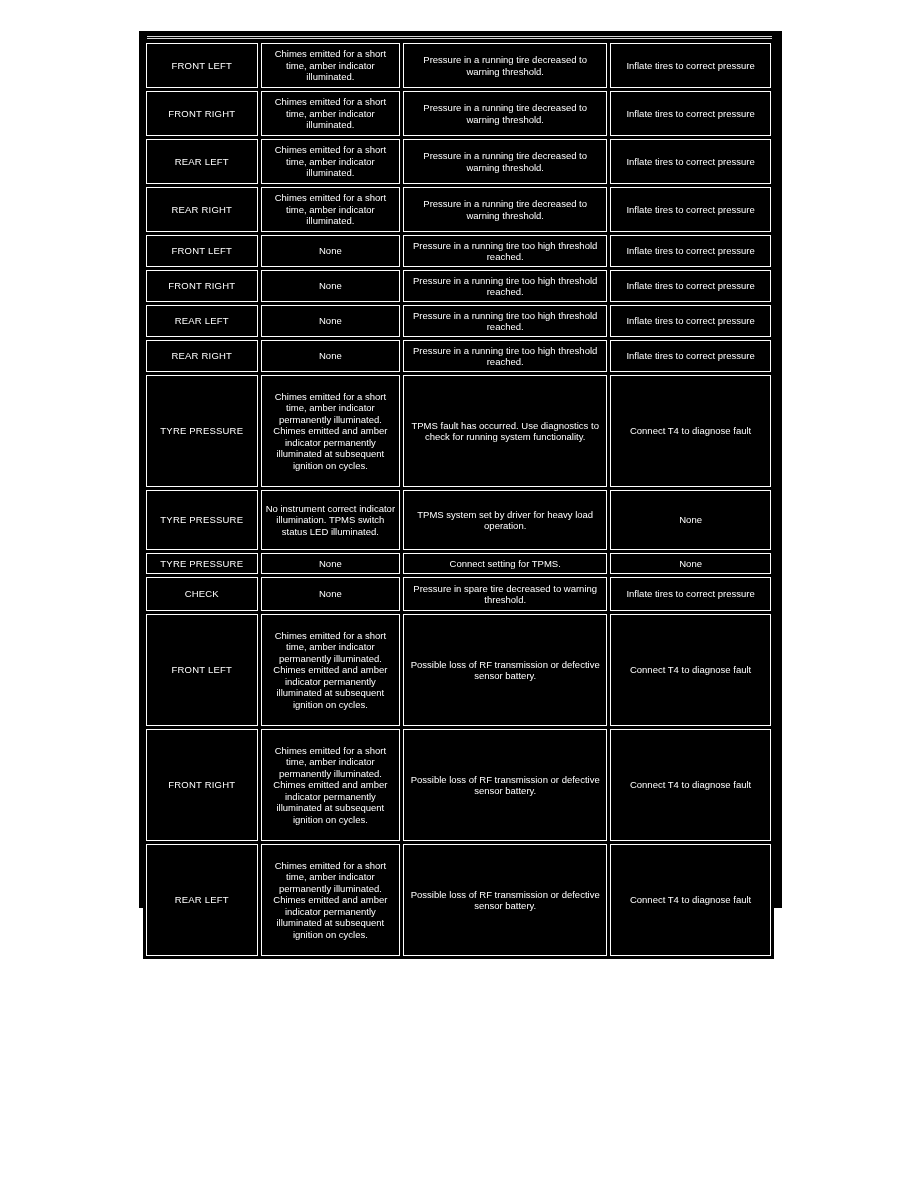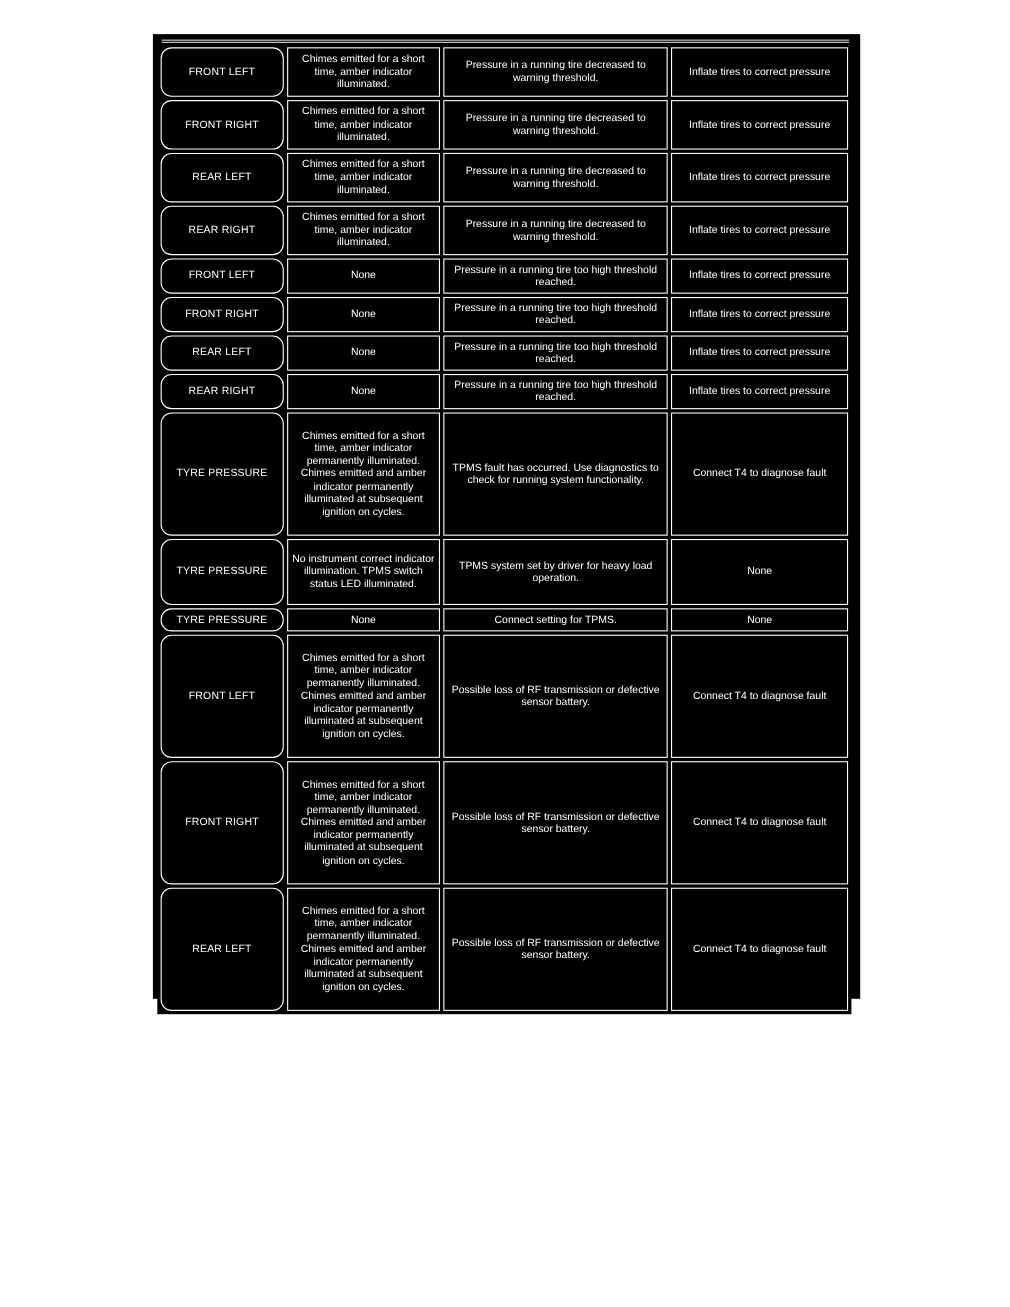--- a/index.html
+++ b/index.html
@@ -77,21 +77,21 @@
   col.c4 { width: 160px; }
 
   
   tr.h-med td   { height: 39px; }
   tr.h-small td { height: 26px; }
   tr.h-tall td  { height: 106px; }
   tr.h-mid td   { height: 54px; }
   tr.h-thin td  { height: 15px; }
   tr.h-low td   { height: 28px; }
 
-  td.col-label { font-size: 10px; letter-spacing: .2px; border-radius: 10px; }
+  td.col-label { font-size: 10px; letter-spacing: .2px; }
   td.col-desc  { font-size: 9.5px; }
 </style>
 </head>
 <body>
 
 <div id="page">
 
   <div id="table-block">
 
     <div class="top-rule"></div>
@@ -164,20 +164,26 @@
             <td class="col-desc">No instrument correct indicator illumination. TPMS switch status LED illuminated.</td>
             <td class="col-desc">TPMS system set by driver for heavy load operation.</td>
             <td class="col-desc">None</td>
           </tr>
           <tr class="h-thin">
             <td class="col-label">TYRE PRESSURE</td>
             <td class="col-desc">None</td>
             <td class="col-desc">Connect setting for TPMS.</td>
             <td class="col-desc">None</td>
           </tr>
+          <tr class="h-low">
+            <td class="col-label">CHECK</td>
+            <td class="col-desc">None</td>
+            <td class="col-desc">Pressure in spare tire decreased to warning threshold.</td>
+            <td class="col-desc">Inflate tires to correct pressure</td>
+          </tr>
           <tr class="h-tall">
             <td class="col-label">FRONT LEFT</td>
             <td class="col-desc">Chimes emitted for a short time, amber indicator permanently illuminated. Chimes emitted and amber indicator permanently illuminated at subsequent ignition on cycles.</td>
             <td class="col-desc">Possible loss of RF transmission or defective sensor battery.</td>
             <td class="col-desc">Connect T4 to diagnose fault</td>
           </tr>
           <tr class="h-tall">
             <td class="col-label">FRONT RIGHT</td>
             <td class="col-desc">Chimes emitted for a short time, amber indicator permanently illuminated. Chimes emitted and amber indicator permanently illuminated at subsequent ignition on cycles.</td>
             <td class="col-desc">Possible loss of RF transmission or defective sensor battery.</td>

